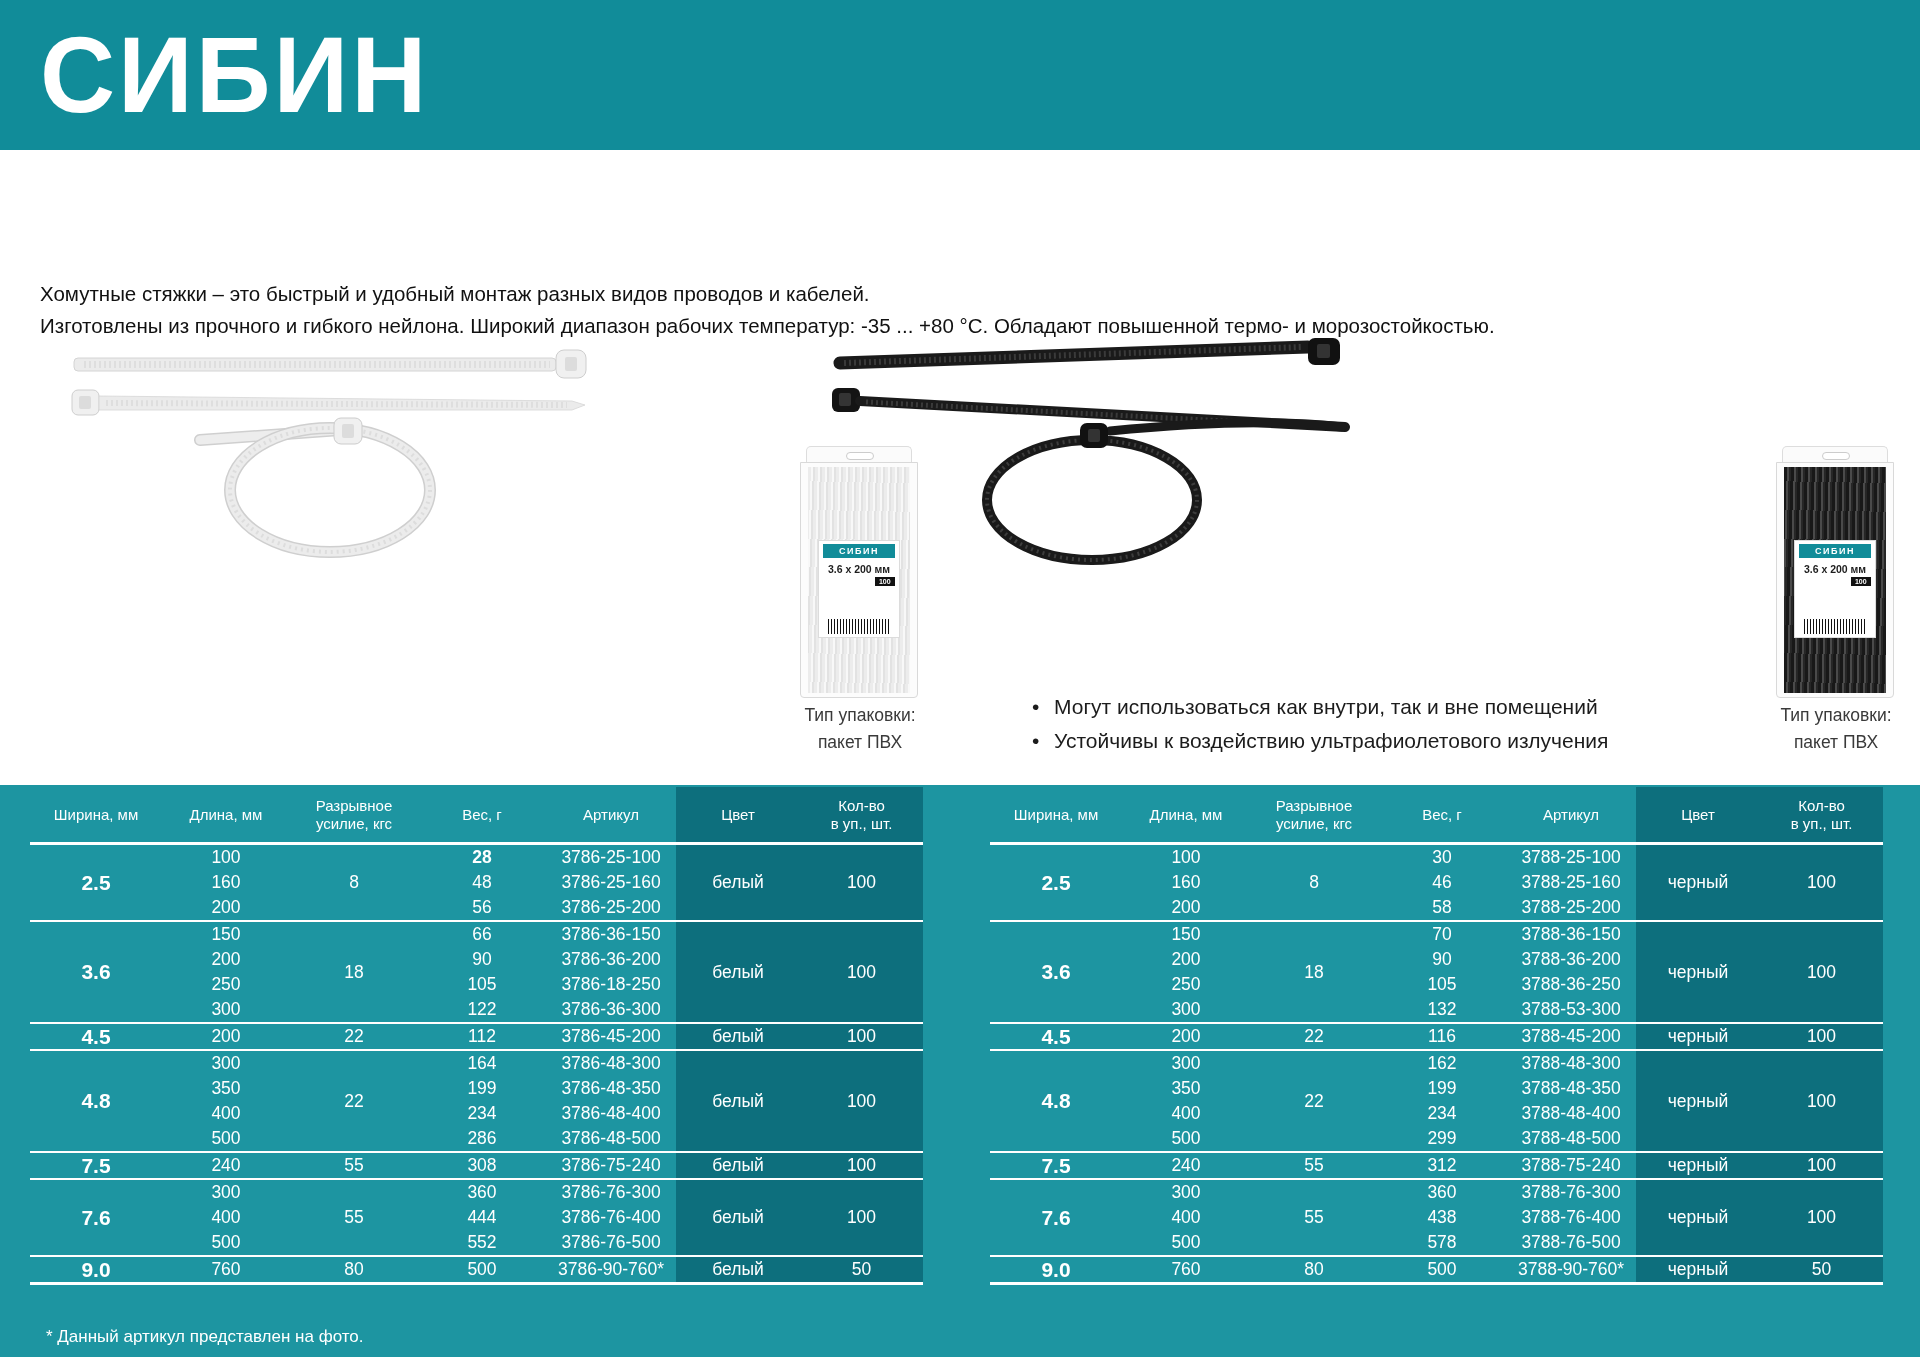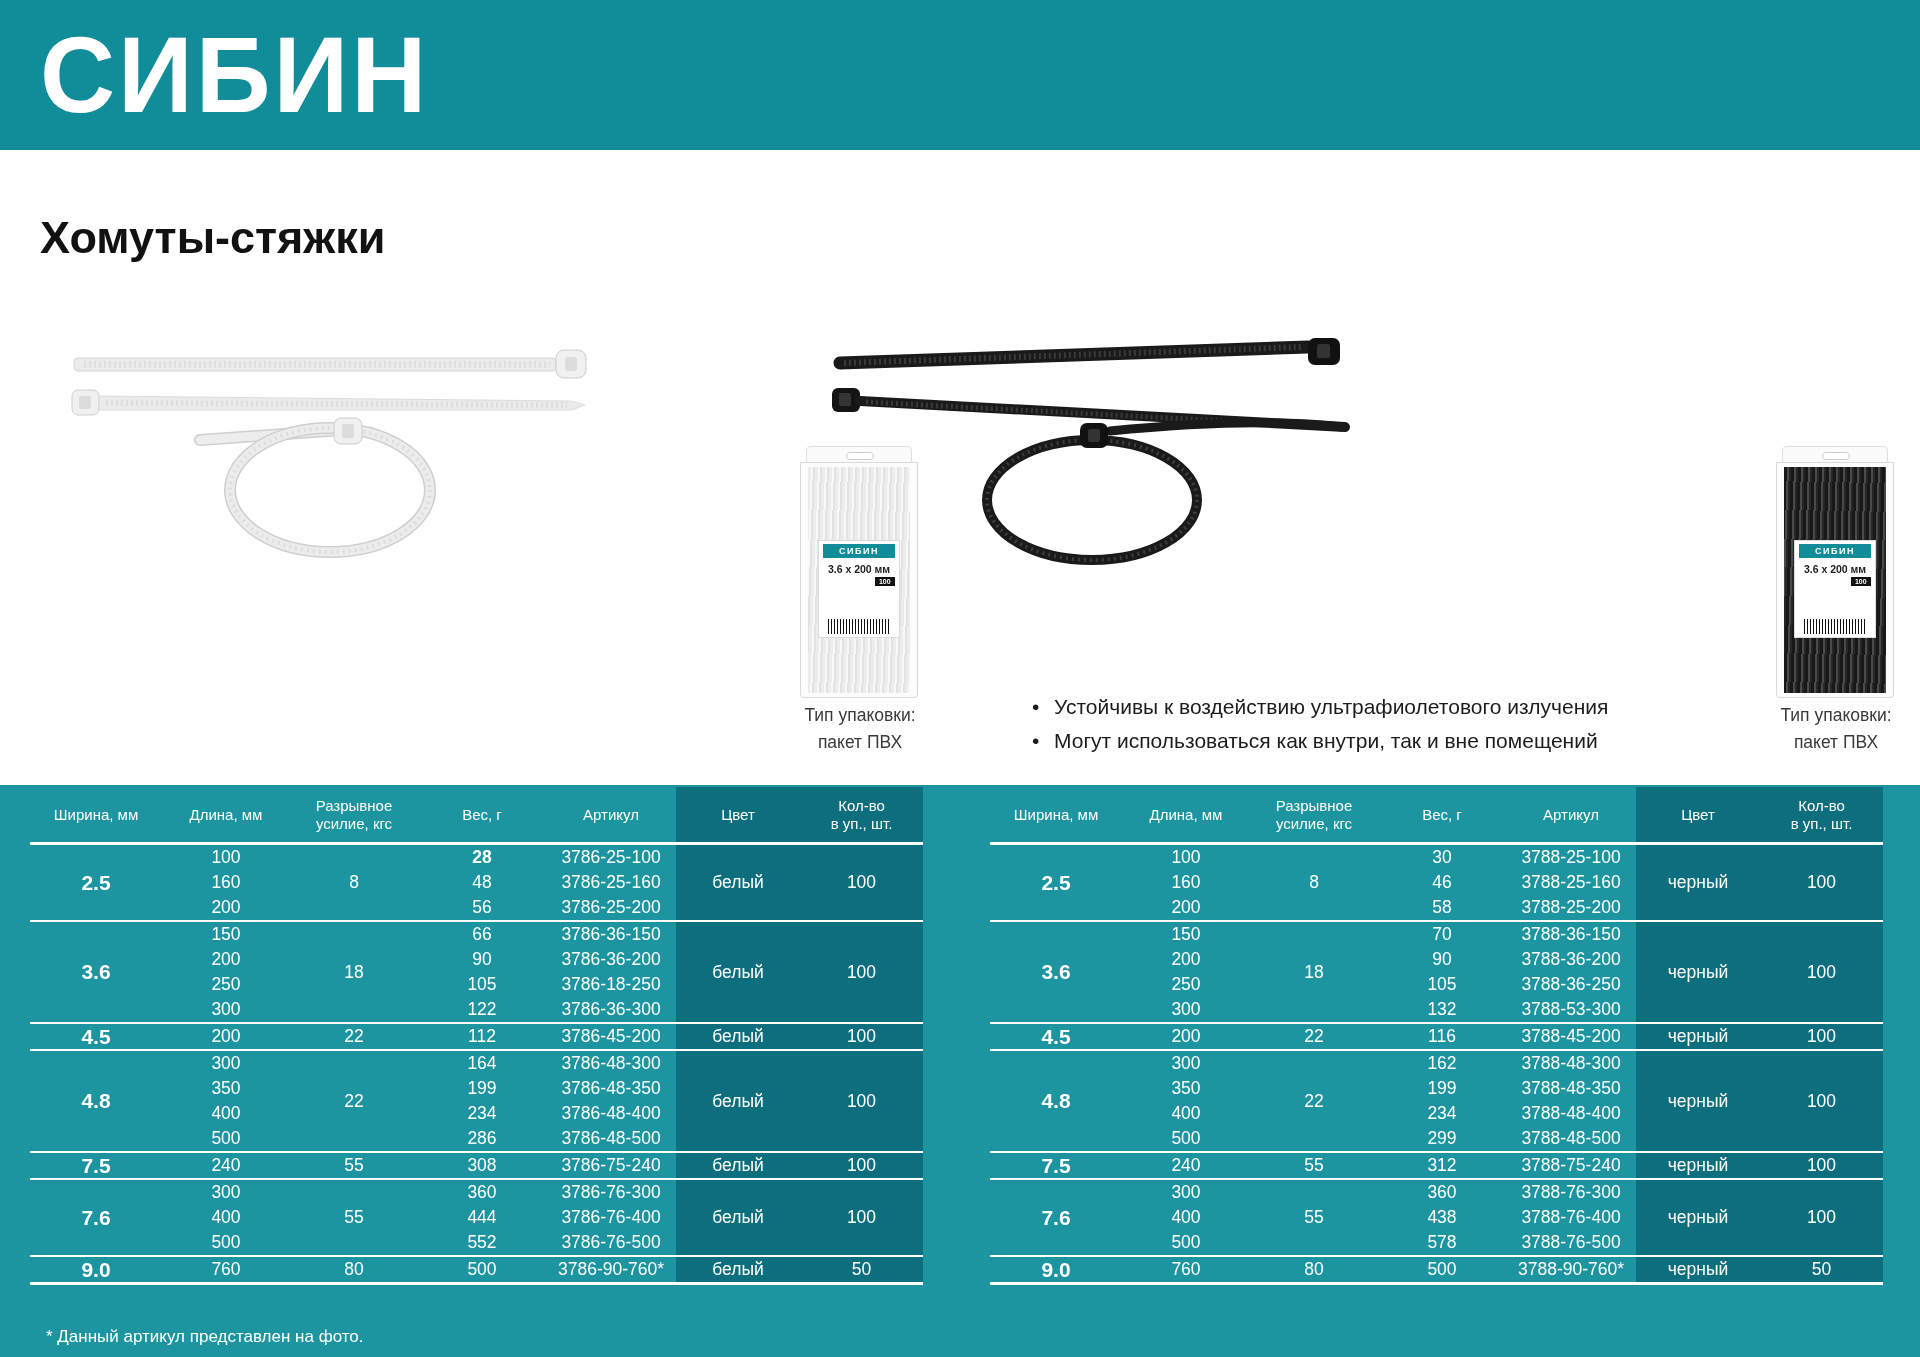--- a/index.html
+++ b/index.html
@@ -60,21 +60,24 @@
 </style>
 </head>
 <body>
 
 <div class="page">
 
   <div class="top-band">
     <div class="logo">СИБИН</div>
   </div>
 
-  <h1 class="page-title">Хомуты-стяжки</h1>
+  <div class="intro">
+    <div>Хомутные стяжки – это быстрый и удобный монтаж разных видов проводов и кабелей.</div>
+    <div>Изготовлены из прочного и гибкого нейлона. Широкий диапазон рабочих температур: -35 ... +80 °C. Обладают повышенной термо- и морозостойкостью.</div>
+  </div>
 
   <svg class="ties-svg" style="left:62px;top:342px" width="540" height="240" viewBox="0 0 540 240">
 
     <rect x="12" y="16" width="482" height="13" rx="4" fill="#ebebeb" stroke="#d4d4d4"></rect>
     <line x1="22" y1="22.5" x2="488" y2="22.5" stroke="#dedede" stroke-width="7" stroke-dasharray="2 3"></line>
     <rect x="494" y="8" width="30" height="28" rx="8" fill="#f0f0f0" stroke="#cecece"></rect>
     <rect x="503" y="15" width="12" height="14" rx="2" fill="#dcdcdc"></rect>
 
     <rect x="10" y="48" width="27" height="25" rx="6" fill="#f0f0f0" stroke="#cecece"></rect>
     <rect x="17" y="54" width="12" height="13" rx="2" fill="#dcdcdc"></rect>
@@ -103,22 +106,22 @@
     <path d="M36 67 L510 92" stroke="#3a3a3a" stroke-width="5" stroke-dasharray="2 3"></path>
 
     <path d="M280 96 C380 86 460 86 512 92" stroke="#1a1a1a" stroke-width="9" stroke-linecap="round" fill="none"></path>
     <ellipse cx="262" cy="165" rx="105" ry="60" fill="none" stroke="#1a1a1a" stroke-width="10"></ellipse>
     <ellipse cx="262" cy="165" rx="105" ry="60" fill="none" stroke="#3d3d3d" stroke-width="4" stroke-dasharray="2 4"></ellipse>
     <rect x="250" y="88" width="28" height="25" rx="7" fill="#111"></rect>
     <rect x="258" y="94" width="12" height="13" rx="2" fill="#333"></rect>
   </svg>
 
   <ul class="features">
+    <li>Могут использоваться как внутри, так и вне помещений</li>
     <li>Устойчивы к воздействию ультрафиолетового излучения</li>
-    <li>Могут использоваться как внутри, так и вне помещений</li>
   </ul>
 
   <div class="package" style="left:800px;top:446px">
     <div class="bag-tab"></div>
     <div class="bag white-ties">
       <div class="bag-label">
         <div class="label-brand">СИБИН</div>
         <div class="label-size">3.6 х 200 мм</div>
         <div class="label-row">
             <span class="label-qty">100</span>

